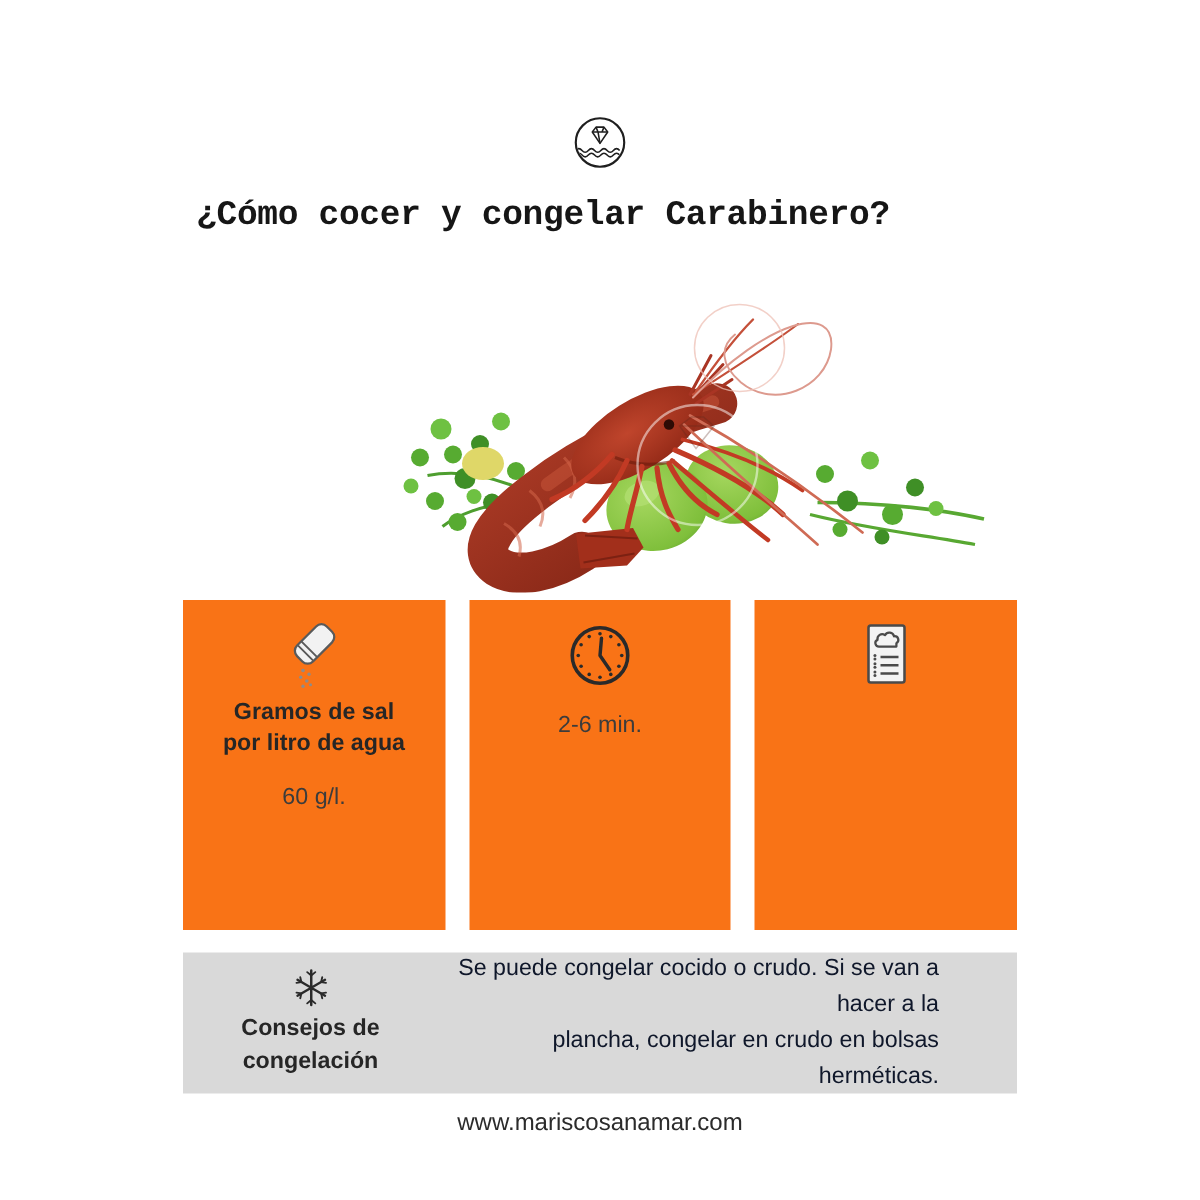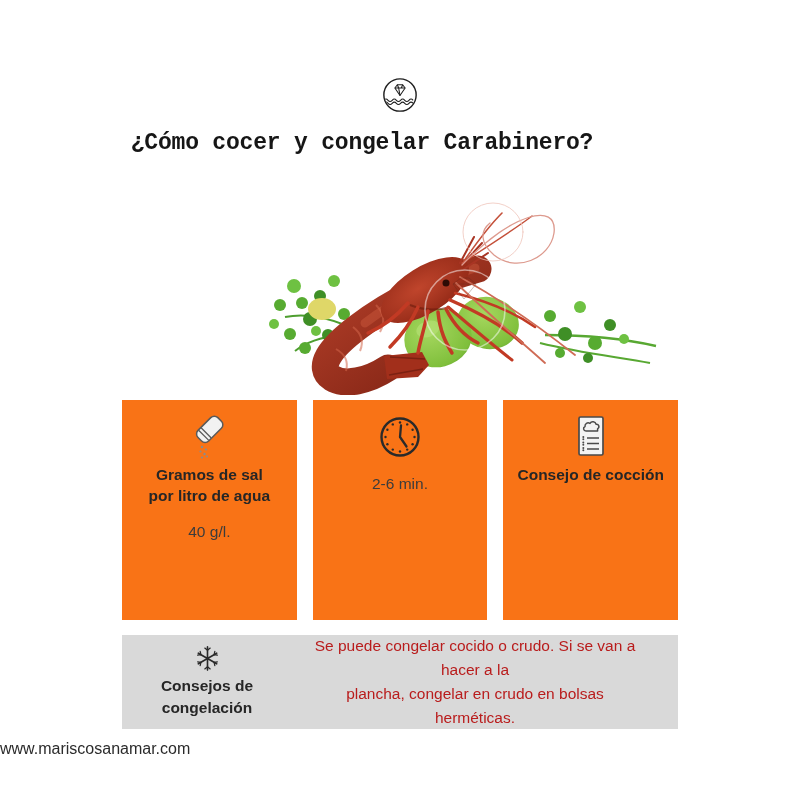--- a/index.html
+++ b/index.html
@@ -28,25 +28,25 @@
               white-space:pre-line;padding:0 6px;}
 
   
   .freeze-card{position:absolute;left:122px;top:635px;width:556px;height:94px;
                background:#d9d9d9;display:flex;align-items:stretch;box-sizing:border-box;}
   .freeze-left{width:170px;display:flex;flex-direction:column;align-items:center;
                padding-top:9px;box-sizing:border-box;}
   .freeze-icon{height:28px;display:flex;align-items:center;justify-content:center;}
   .freeze-title{margin-top:3px;font-size:15.5px;font-weight:700;line-height:22px;
                 color:#262626;text-align:center;white-space:pre-line;}
-  .freeze-text{margin-left:16px;width:334px;align-self:center;font-size:15.5px;
-               line-height:24px;color:#b91c1c;text-align:center;white-space:pre-line;}
-
-  
-  .footer{position:absolute;left:0;top:740px;width:800px;text-align:left;
+  .freeze-text{margin-left:0;width:334px;align-self:center;font-size:15.5px;
+               line-height:24px;color:#0f172a;text-align:right;white-space:pre-line;}
+
+  
+  .footer{position:absolute;left:0;top:740px;width:800px;text-align:center;
           font-size:16px;color:#2b2b2b;}
 </style>
 </head>
 <body>
 
 <div class="canvas">
 
   <div class="logo">
     <svg viewBox="0 0 40 40" width="38" height="38">
       <defs>
@@ -188,21 +188,21 @@
               <circle cx="17" cy="36.5" r="1.1"></circle>
             <circle cx="11.5" cy="38.5" r="1.1"></circle>
               <circle cx="15.5" cy="41" r="1.2"></circle>
             <circle cx="13" cy="44.5" r="1.1"></circle>
               <circle cx="18" cy="43.5" r="1"></circle>
           </g>
         </svg>
       </div>
       <div class="card-title">Gramos de sal
 por litro de agua</div>
-      <div class="card-value">40 g/l.</div>
+      <div class="card-value">60 g/l.</div>
     </div>
 
     <div class="card">
       <div class="card-icon">
         <svg viewBox="0 0 44 44" width="44" height="44">
           <circle cx="22" cy="22" r="18.5" fill="none" stroke="#2a2a2a" stroke-width="2.4"></circle>
           <g fill="#2a2a2a">
             <circle cx="22" cy="7.5" r="1.2"></circle>
               <circle cx="29.2" cy="9.4" r="1.2"></circle>
               <circle cx="34.6" cy="14.8" r="1.2"></circle>
@@ -233,21 +233,20 @@
           <g fill="#4a4a4a">
             <circle cx="12.3" cy="23" r="1"></circle>
               <circle cx="12.3" cy="25.3" r="1"></circle>
             <circle cx="12.3" cy="28.5" r="1"></circle>
               <circle cx="12.3" cy="30.8" r="1"></circle>
             <circle cx="12.3" cy="34" r="1"></circle>
               <circle cx="12.3" cy="36.3" r="1"></circle>
           </g>
         </svg>
       </div>
-      <div class="card-title">Consejo de cocción</div>
     </div>
 
   </div>
 
   <div class="freeze-card">
     <div class="freeze-left">
       <div class="freeze-icon">
         <svg viewBox="0 0 28 30" width="27" height="29">
           <g stroke="#2a2a2a" stroke-width="1.7" stroke-linecap="round" fill="none">
             <path d="M14,3 L14,27 M4.5,9.5 L23.5,20.5 M23.5,9.5 L4.5,20.5"></path>

